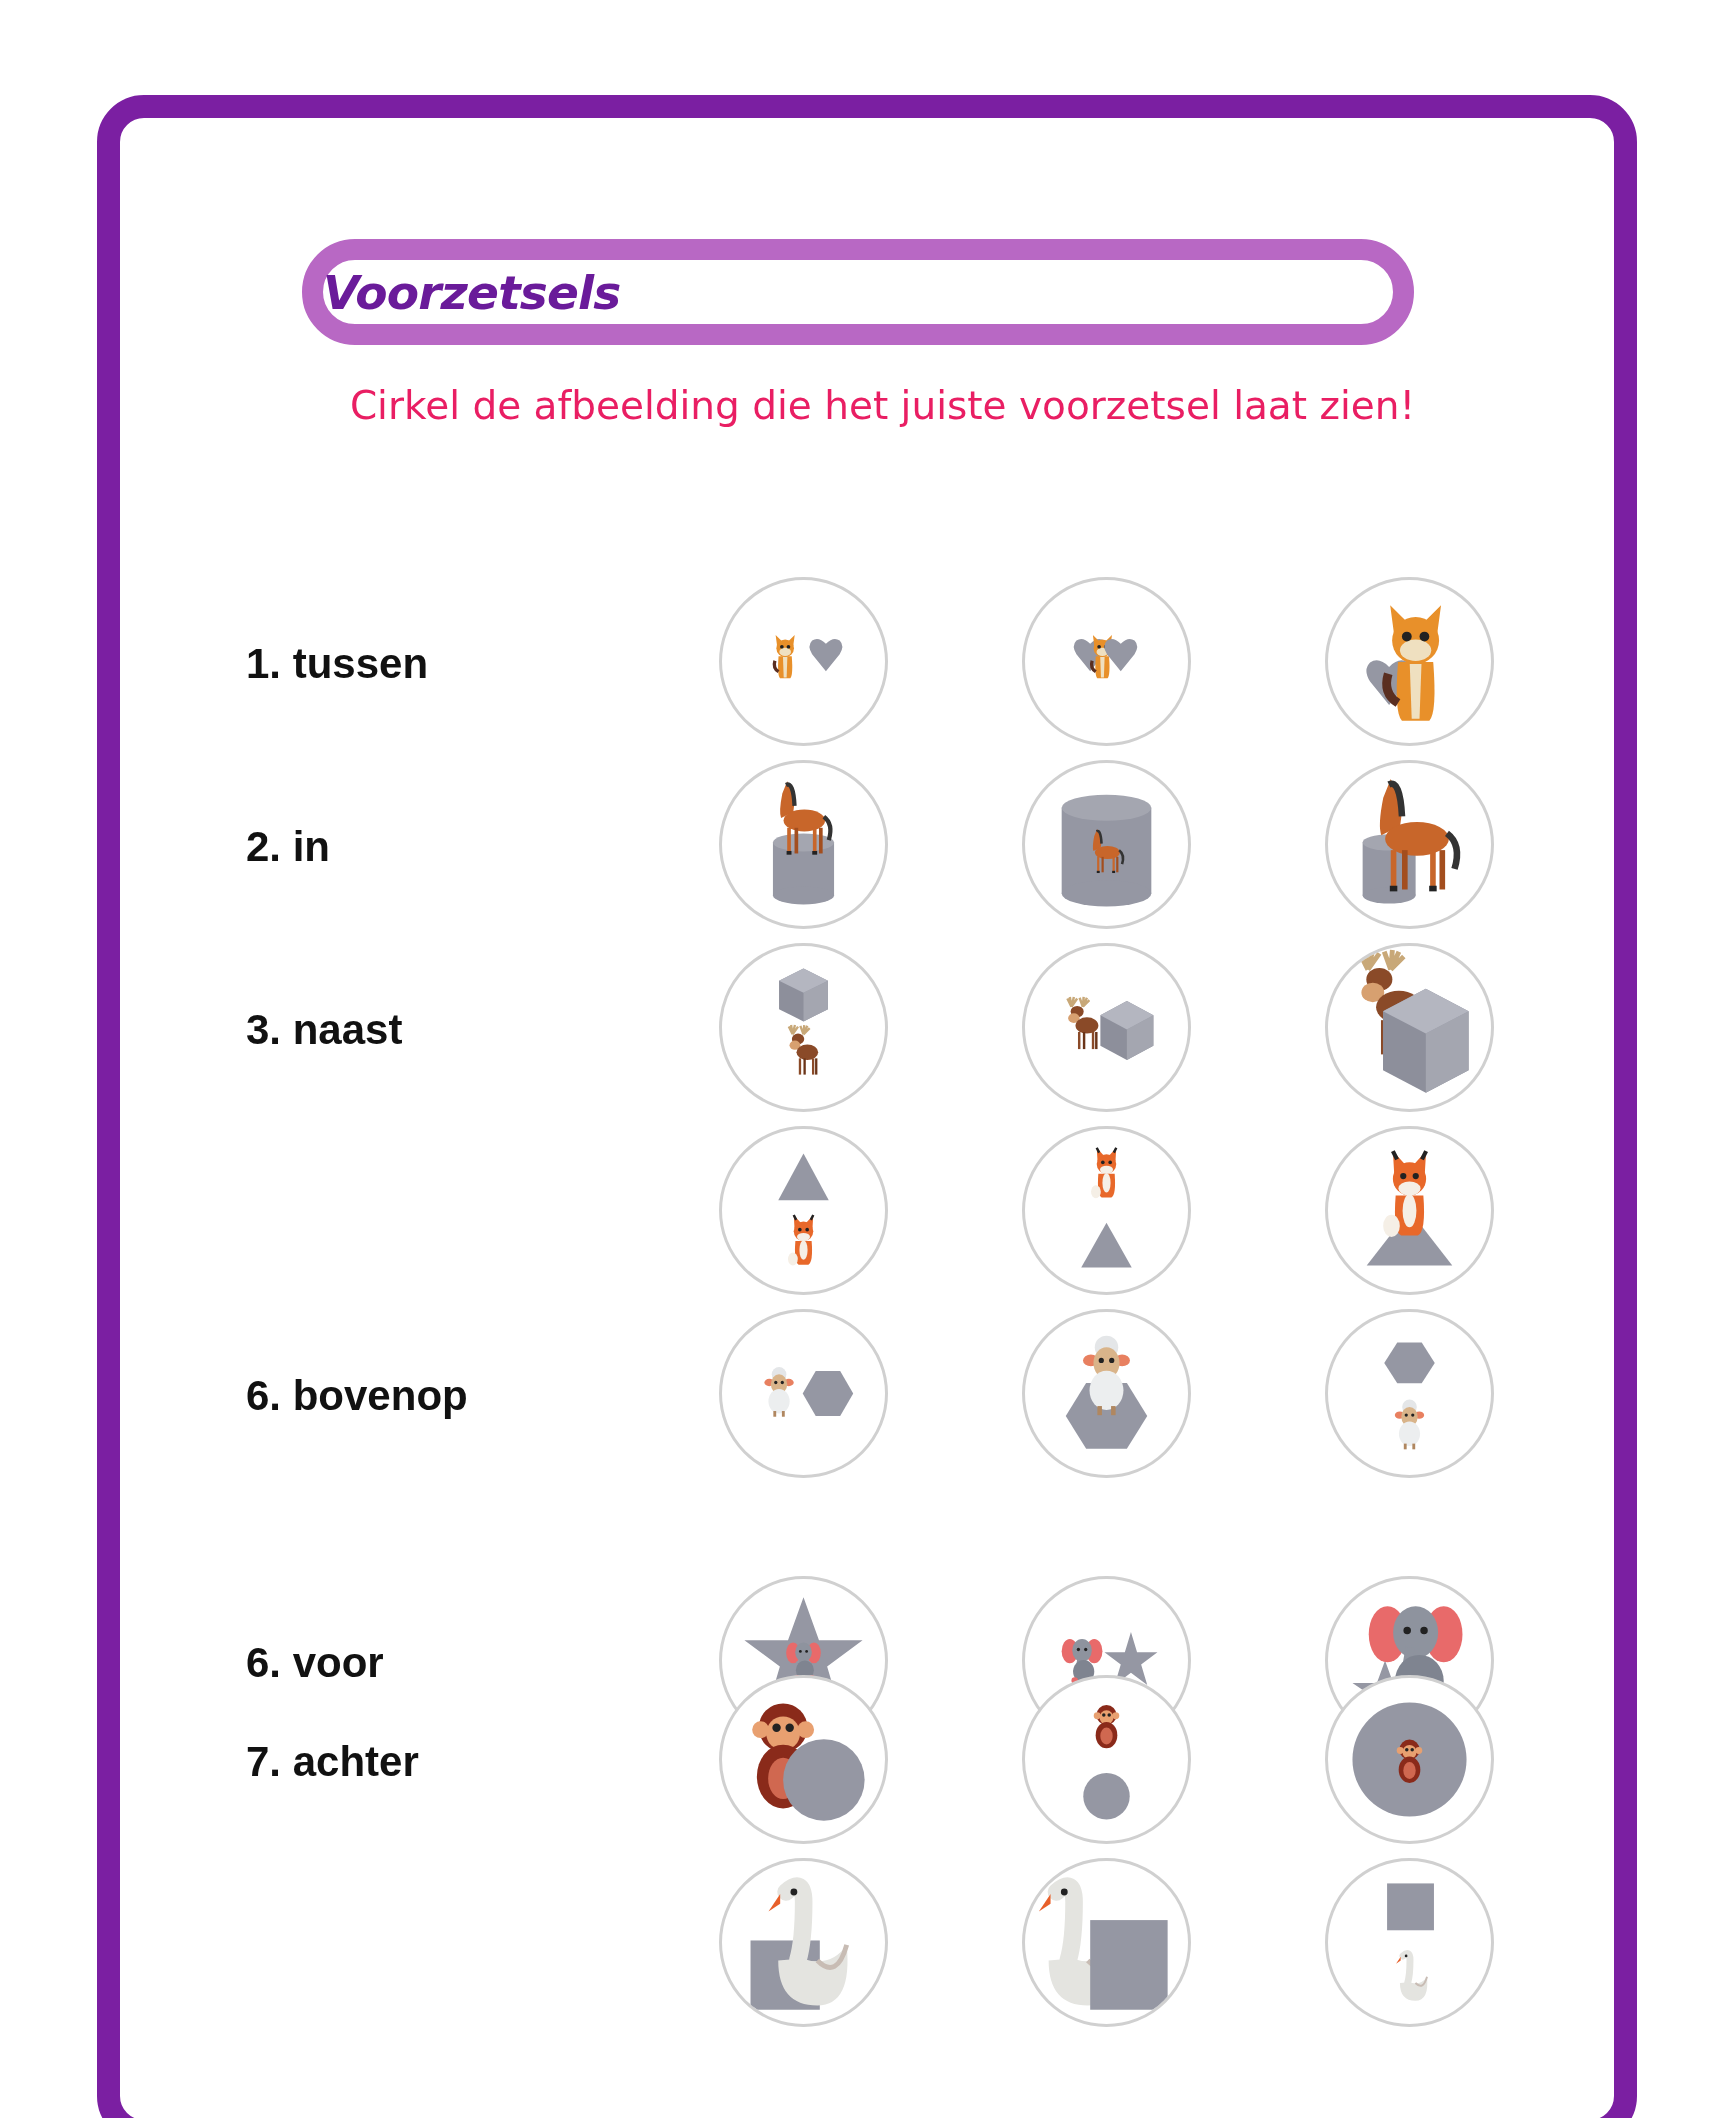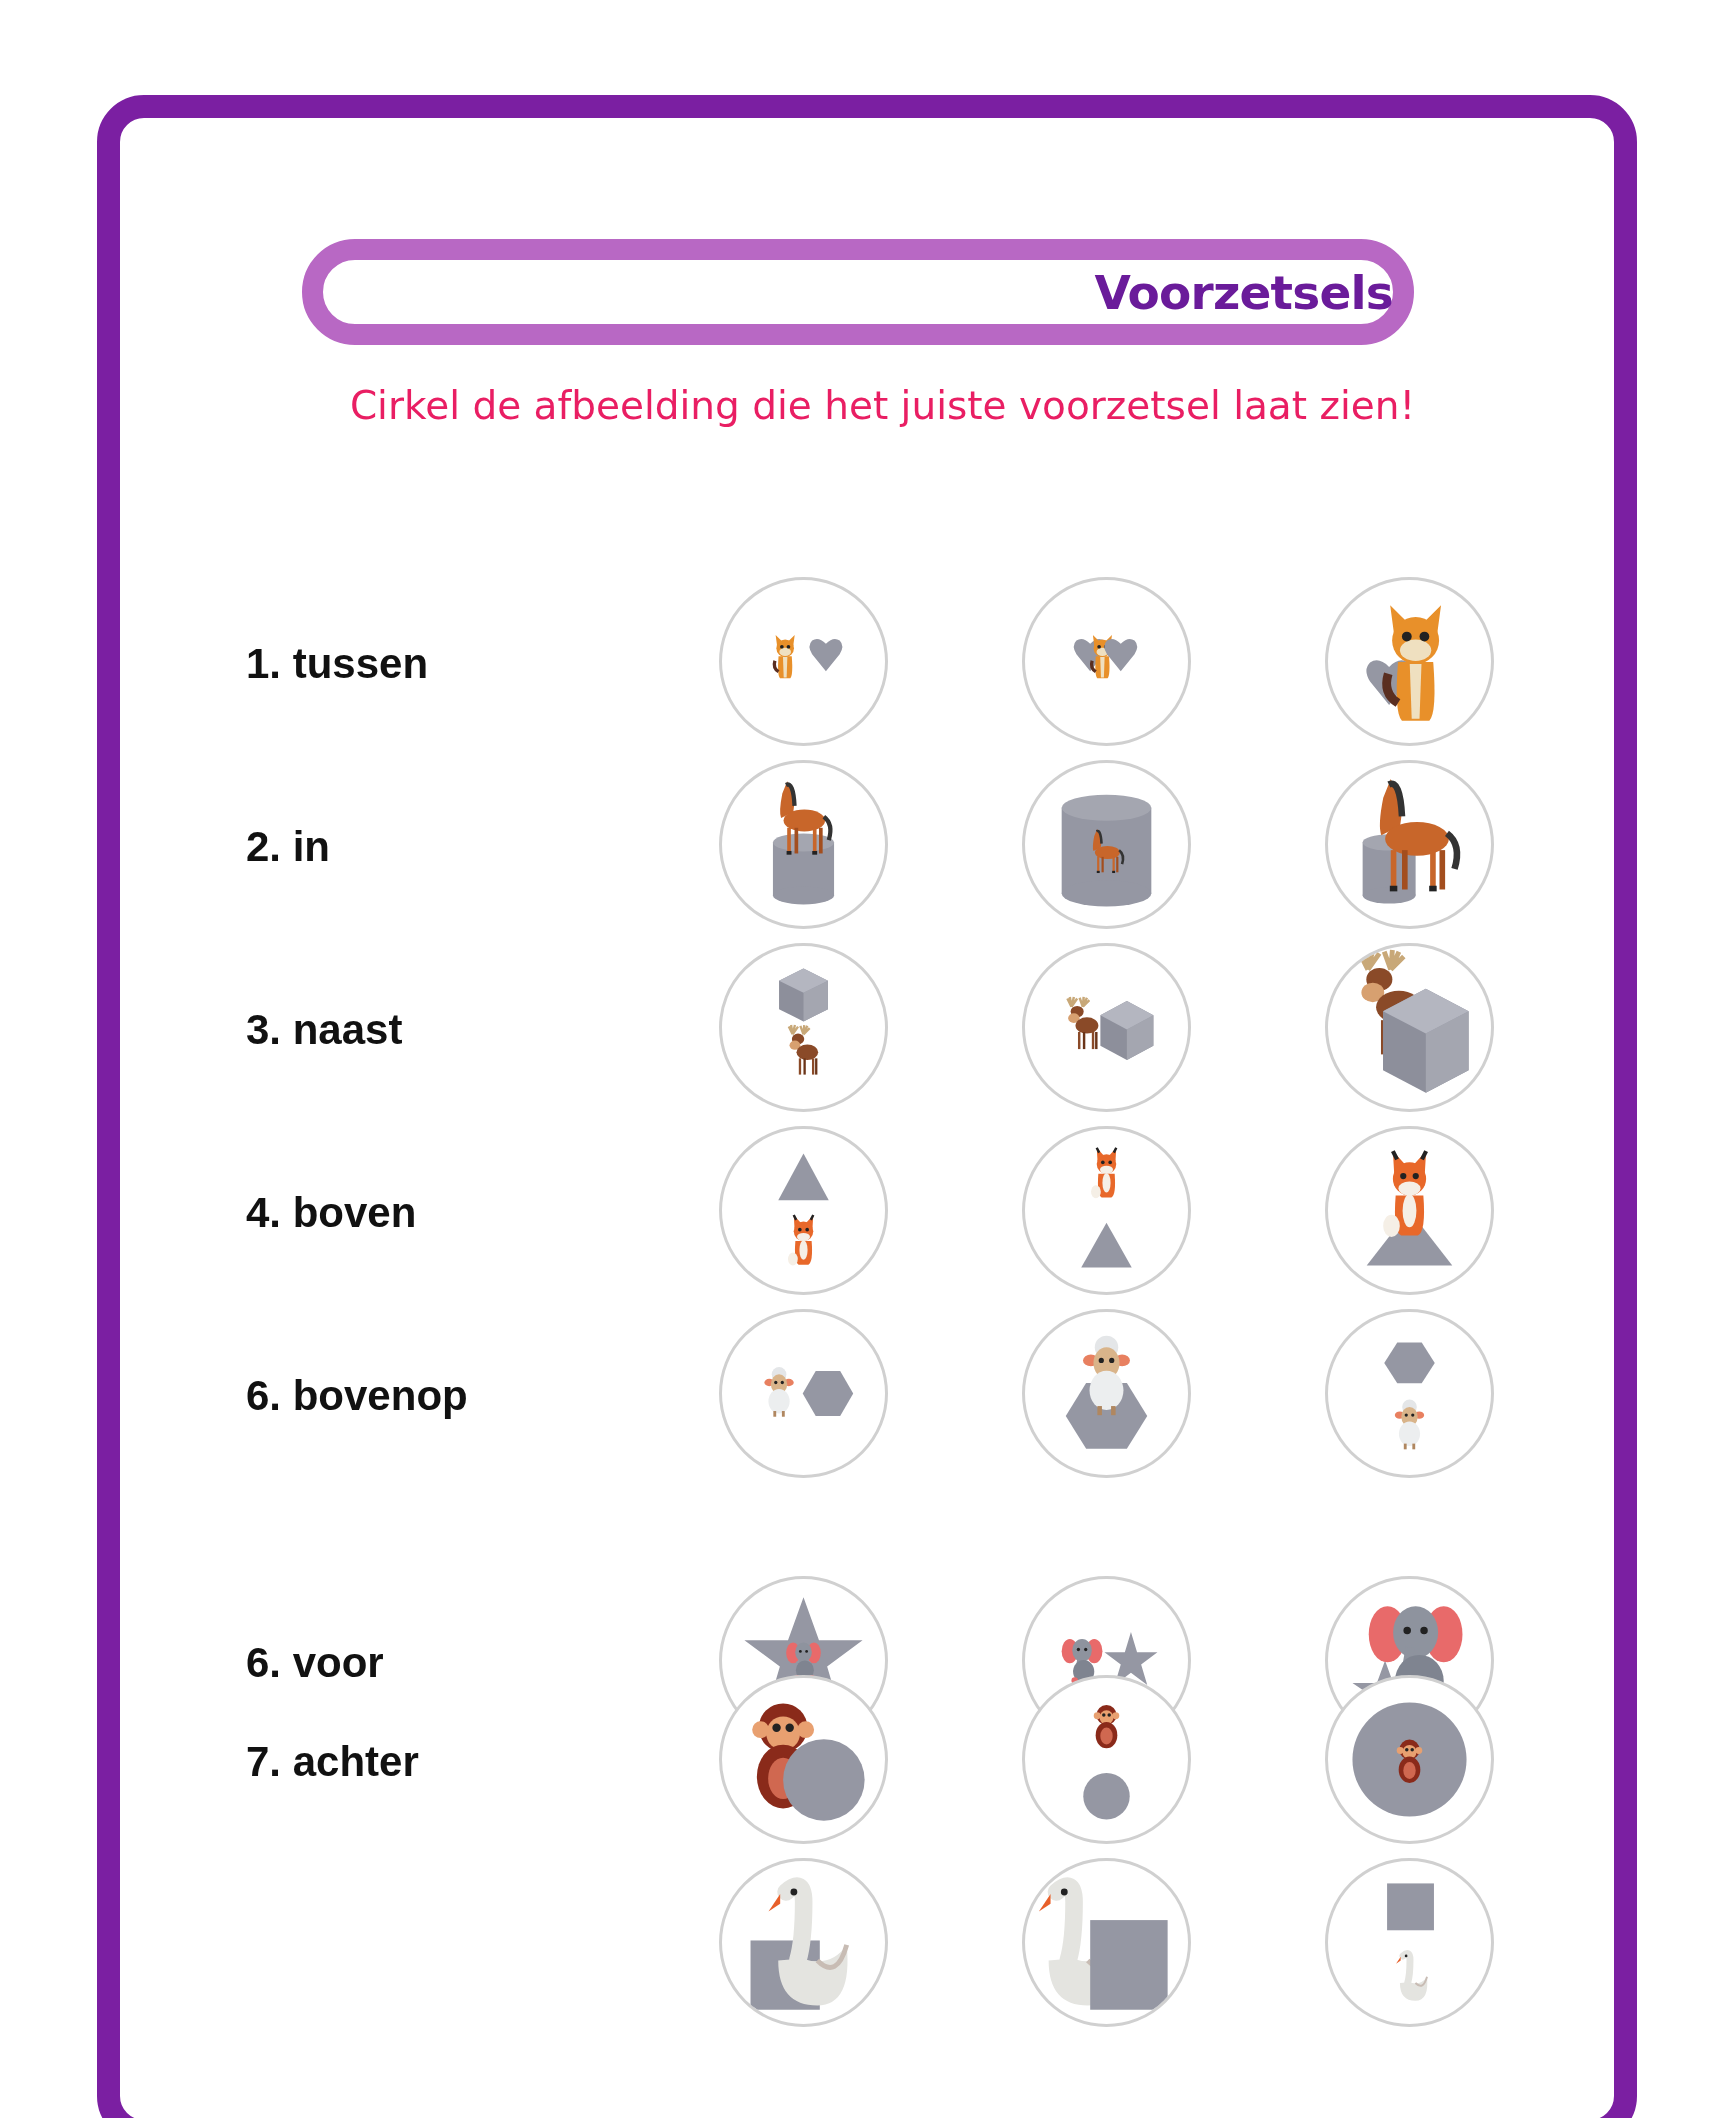--- a/index.html
+++ b/index.html
@@ -1,18 +1,18 @@
 <!DOCTYPE html>
 <html style="font-size:6.8px"><head>
 <meta charset="utf-8">
 <style>
   html, body { margin:0; padding:0; background:#ffffff; }
   body { width:1733px; height:2243px; position:relative; overflow:hidden; font-family:"DejaVu Sans", sans-serif; }
   .frame { position:absolute; left:97px; top:95px; width:1494px; height:2002px; border:23px solid #7b1fa2; border-radius:47px; background:#fff; }
-  .pill { position:absolute; left:302px; top:239px; width:1070px; height:64px; border:21px solid #b868c4; border-radius:85px; background:#fff; display:flex; align-items:center; justify-content:flex-end; }
+  .pill { position:absolute; left:302px; top:239px; width:1070px; height:64px; border:21px solid #b868c4; border-radius:85px; background:#fff; display:flex; align-items:center; justify-content:flex-start;font-style:italic; }
   .title { font-family:"DejaVu Sans", sans-serif; font-weight:bold; font-size:47px; color:#6a1b9a; letter-spacing:-0.8px; }
   .subtitle { position:absolute; left:16px; width:1733px; top:383px; text-align:center; font-family:"DejaVu Sans", sans-serif; font-size:39px; color:#e91e63; }
   .row { position:absolute; left:0; width:1733px; height:178px; }
   .row-label { position:absolute; left:208px; top:0; height:178px; line-height:178px; font-family:"Liberation Sans", sans-serif; font-weight:bold; font-size:42px; color:#111;margin-left:38px; }
   .opt { position:absolute; top:1.7px; width:169px; height:169px; border:3px solid #d0d0d0; border-radius:50%; box-sizing:border-box; background:#fff; overflow:hidden; cursor:pointer; }
   .opt svg { position:absolute; left:0; top:0; width:100%; height:100%; }
   .o1 { left:719px; } .o2 { left:1022px; } .o3 { left:1325px; }
 </style>
 </head>
 <body>
@@ -221,21 +221,20 @@
           <use href="#moose"></use>
         </g>
         <polygon points="135,160 240,105 345,160 345,305 240,360 135,305" fill="#8d8f9b"></polygon>
         <polygon points="240,215 345,160 345,305 240,360" fill="#a4a6b0"></polygon>
         <polygon points="135,160 240,105 345,160 240,215" fill="#b4b6c0"></polygon>
       </svg>
   </div>
 </div>
 
 <div class="row" style="top:1124px">
-  <span class="row-label">4. boven</span>
   <div class="opt o1">
     <svg viewBox="0 0 400 400">
         <polygon points="200,60 262,175 138,175" fill="#9597a3"></polygon>
         <g transform="translate(200,285) scale(1)">
           <use href="#fox"></use>
         </g>
       </svg>
   </div>
   <div class="opt o2">
     <svg viewBox="0 0 400 400">

